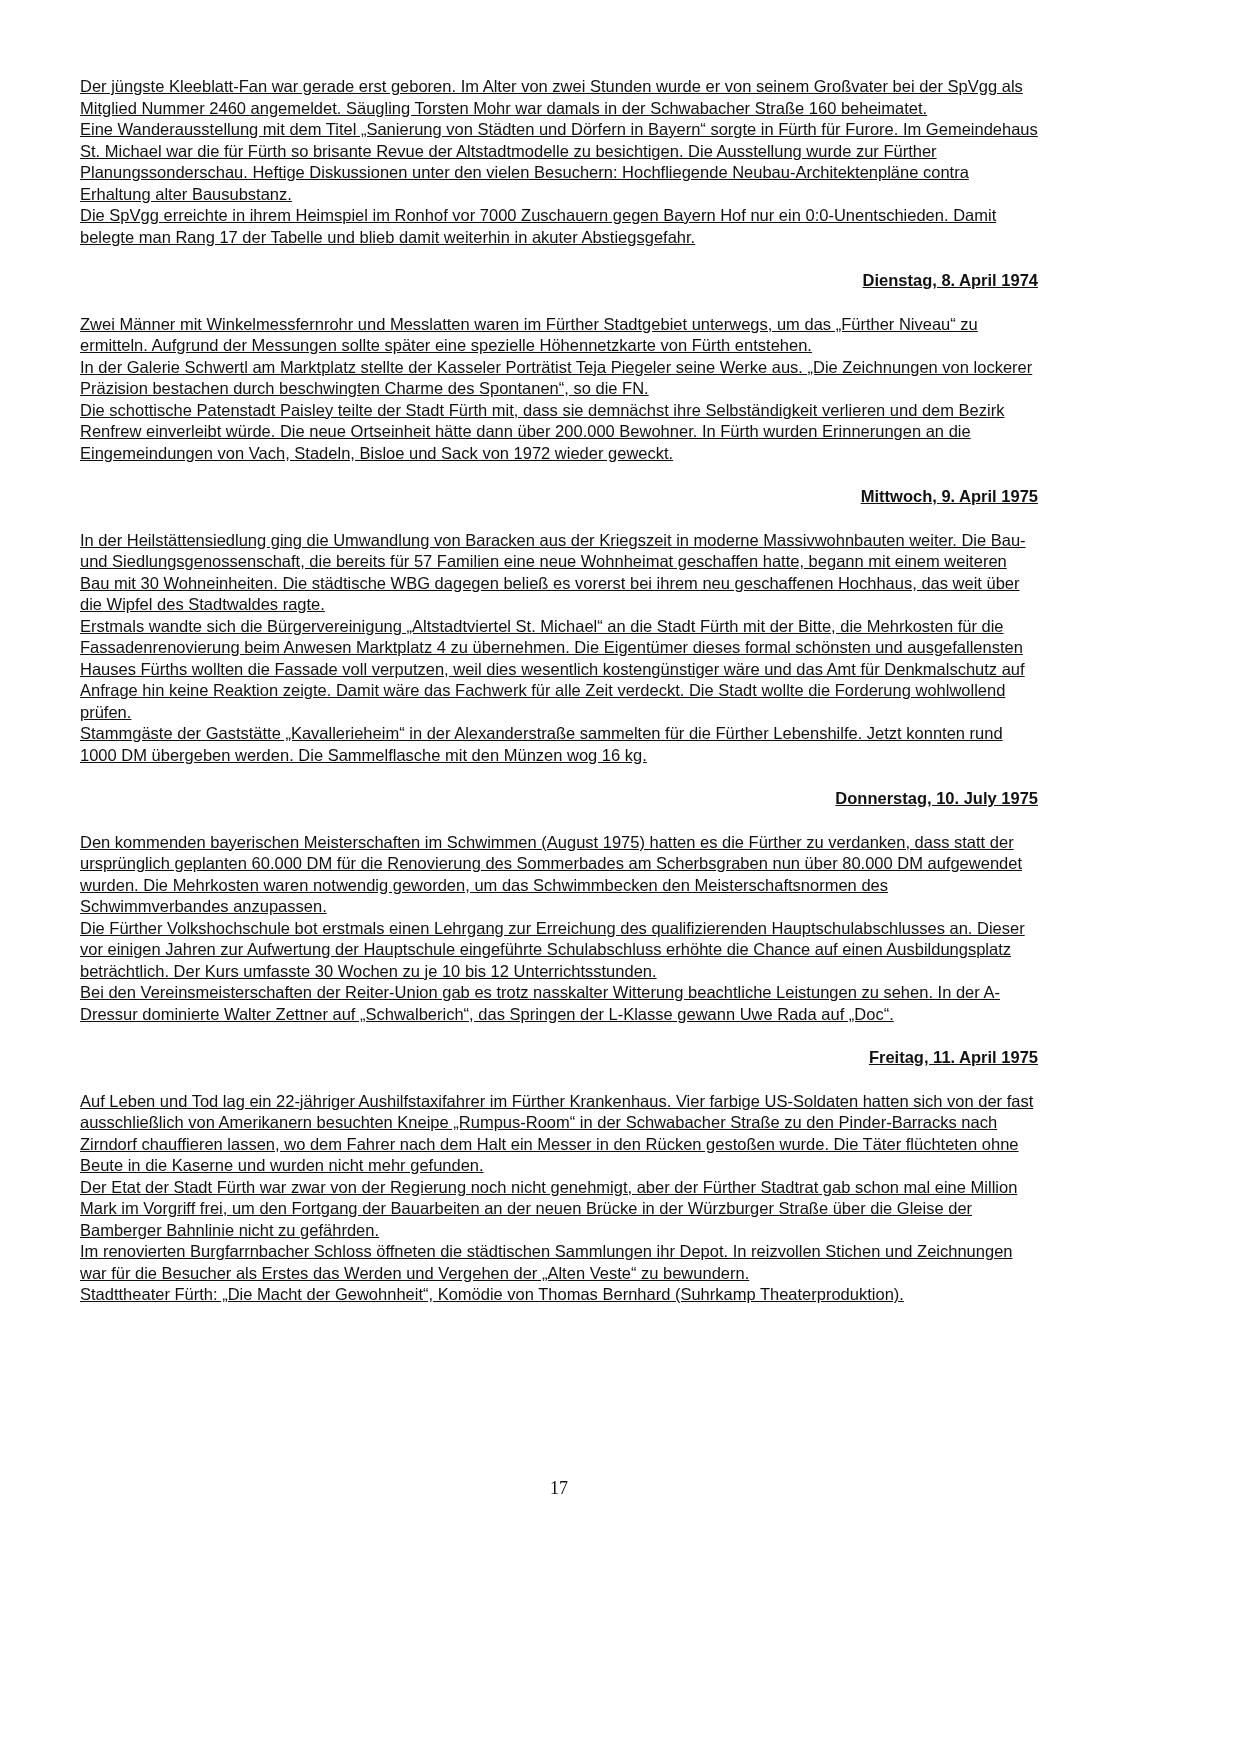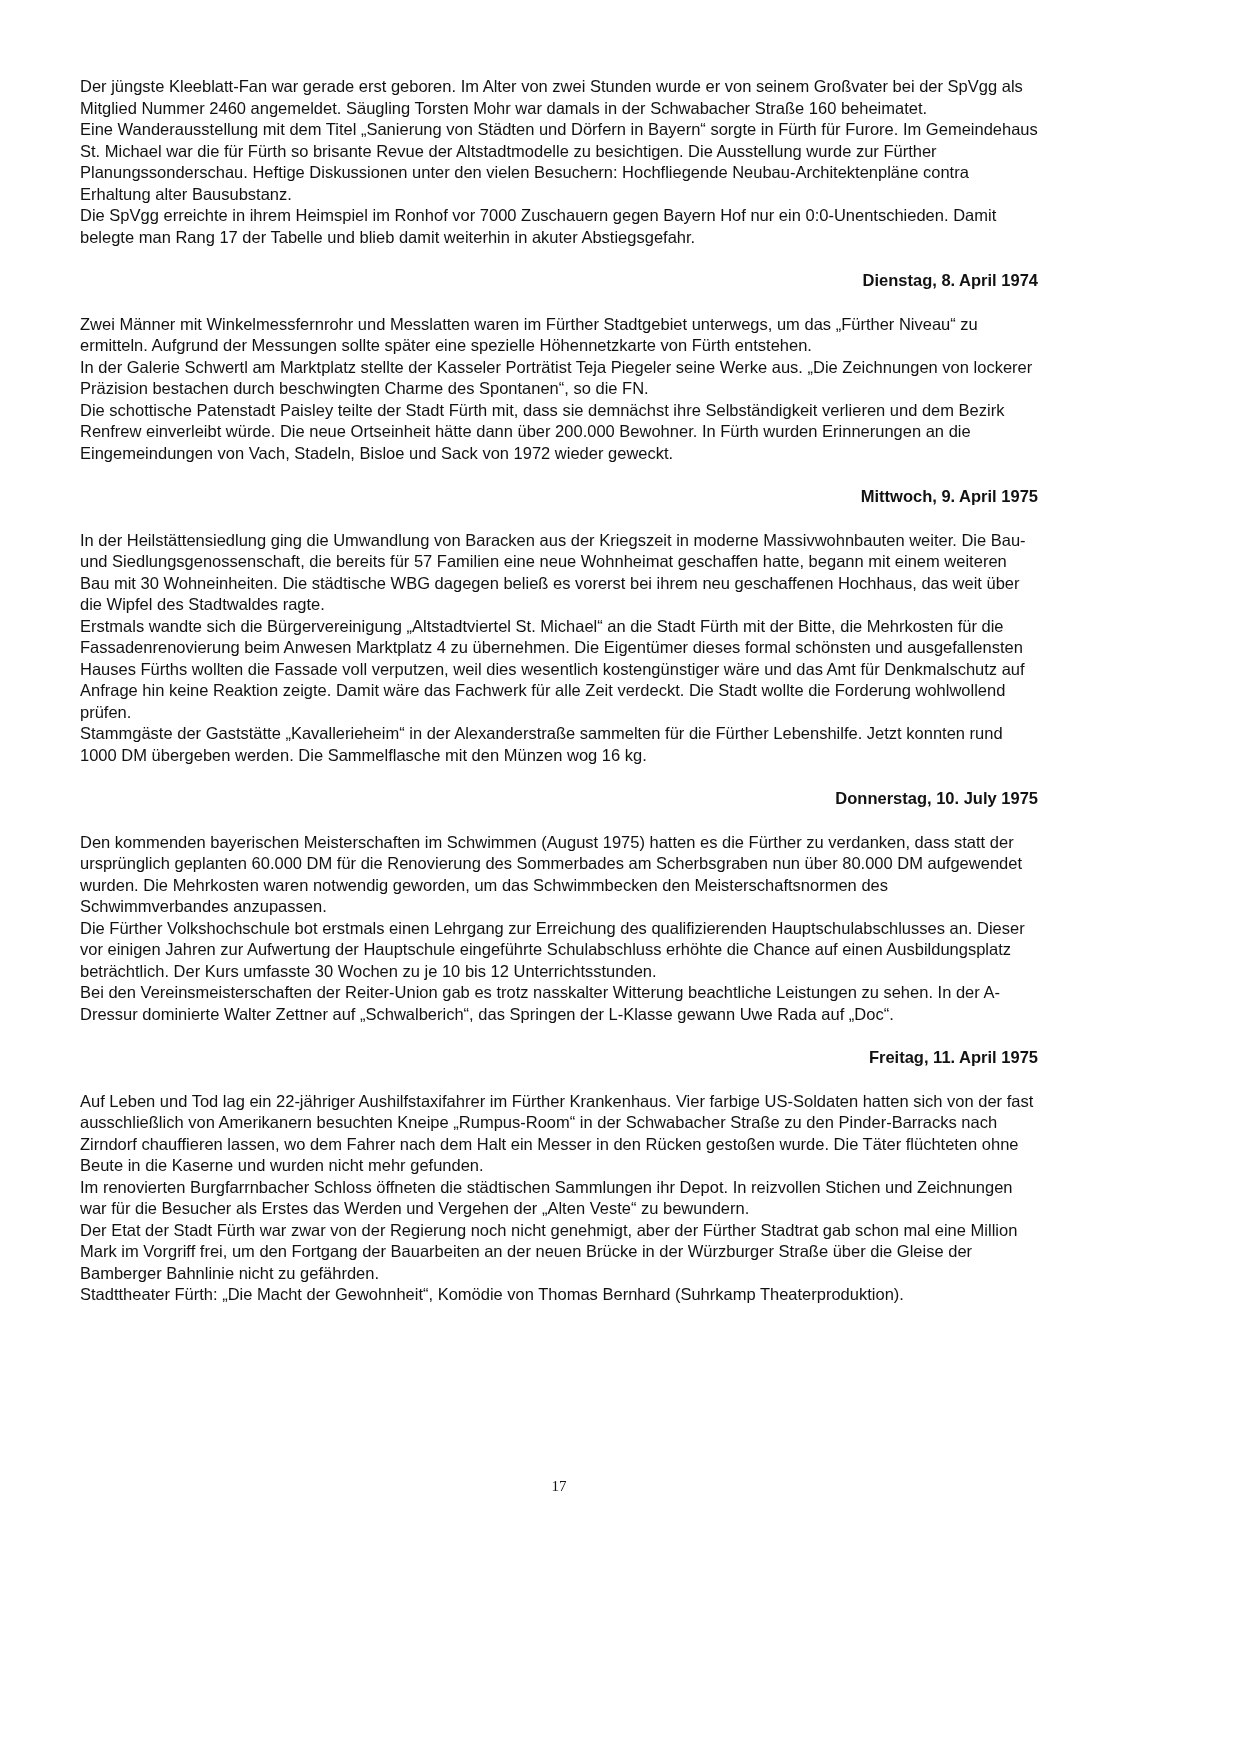--- a/index.html
+++ b/index.html
@@ -21,41 +21,42 @@
     background: #ffffff;
   }
   .content {
     position: absolute;
     top: 76px;
     left: 80px;
     width: 958px;
     font-size: 16.5px;
     line-height: 21.5px;
     text-align: left;
+    text-decoration: underline;
   }
   p.block {
     margin: 0;
     padding: 0;
   }
   h2.heading {
     font-size: 16.5px;
     line-height: 21.5px;
     font-weight: bold;
     margin: 22px 0 22px 0;
     padding: 0;
     text-align: right;
   }
   .page-number {
     position: absolute;
     top: 1478px;
     left: 80px;
     width: 958px;
     text-align: center;
     font-family: "Liberation Serif", serif;
-    font-size: 15px;
+    font-size: 18px;
     color: #121212;
   }
 </style>
 </head>
 <body>
 
 <div class="page">
   <div class="content">
     <p class="block">Der jüngste Kleeblatt-Fan war gerade erst geboren. Im Alter von zwei Stunden wurde er von seinem Großvater bei der SpVgg als Mitglied Nummer 2460 angemeldet. Säugling Torsten Mohr war damals in der Schwabacher Straße 160 beheimatet.</p>
     <p class="block">Eine Wanderausstellung mit dem Titel „Sanierung von Städten und Dörfern in Bayern“ sorgte in Fürth für Furore. Im Gemeindehaus St. Michael war die für Fürth so brisante Revue der Altstadtmodelle zu besichtigen. Die Ausstellung wurde zur Fürther Planungssonderschau. Heftige Diskussionen unter den vielen Besuchern: Hochfliegende Neubau-Architektenpläne contra Erhaltung alter Bausubstanz.</p>
@@ -75,19 +76,19 @@
 
     <h2 class="heading">Donnerstag, 10. July 1975</h2>
 
     <p class="block">Den kommenden bayerischen Meisterschaften im Schwimmen (August 1975) hatten es die Fürther zu verdanken, dass statt der ursprünglich geplanten 60.000 DM für die Renovierung des Sommerbades am Scherbsgraben nun über 80.000 DM aufgewendet wurden. Die Mehrkosten waren notwendig geworden, um das Schwimmbecken den Meisterschaftsnormen des Schwimmverbandes anzupassen.</p>
     <p class="block">Die Fürther Volkshochschule bot erstmals einen Lehrgang zur Erreichung des qualifizierenden Hauptschulabschlusses an. Dieser vor einigen Jahren zur Aufwertung der Hauptschule eingeführte Schulabschluss erhöhte die Chance auf einen Ausbildungsplatz beträchtlich. Der Kurs umfasste 30 Wochen zu je 10 bis 12 Unterrichtsstunden.</p>
     <p class="block">Bei den Vereinsmeisterschaften der Reiter-Union gab es trotz nasskalter Witterung beachtliche Leistungen zu sehen. In der A-Dressur dominierte Walter Zettner auf „Schwalberich“, das Springen der L-Klasse gewann Uwe Rada auf „Doc“.</p>
 
     <h2 class="heading">Freitag, 11. April 1975</h2>
 
     <p class="block">Auf Leben und Tod lag ein 22-jähriger Aushilfstaxifahrer im Fürther Krankenhaus. Vier farbige US-Soldaten hatten sich von der fast ausschließlich von Amerikanern besuchten Kneipe „Rumpus-Room“ in der Schwabacher Straße zu den Pinder-Barracks nach Zirndorf chauffieren lassen, wo dem Fahrer nach dem Halt ein Messer in den Rücken gestoßen wurde. Die Täter flüchteten ohne Beute in die Kaserne und wurden nicht mehr gefunden.</p>
+    <p class="block">Der Etat der Stadt Fürth war zwar von der Regierung noch nicht genehmigt, aber der Fürther Stadtrat gab schon mal eine Million Mark im Vorgriff frei, um den Fortgang der Bauarbeiten an der neuen Brücke in der Würzburger Straße über die Gleise der Bamberger Bahnlinie nicht zu gefährden.</p>
     <p class="block">Im renovierten Burgfarrnbacher Schloss öffneten die städtischen Sammlungen ihr Depot. In reizvollen Stichen und Zeichnungen war für die Besucher als Erstes das Werden und Vergehen der „Alten Veste“ zu bewundern.</p>
-    <p class="block">Der Etat der Stadt Fürth war zwar von der Regierung noch nicht genehmigt, aber der Fürther Stadtrat gab schon mal eine Million Mark im Vorgriff frei, um den Fortgang der Bauarbeiten an der neuen Brücke in der Würzburger Straße über die Gleise der Bamberger Bahnlinie nicht zu gefährden.</p>
     <p class="block">Stadttheater Fürth: „Die Macht der Gewohnheit“, Komödie von Thomas Bernhard (Suhrkamp Theaterproduktion).</p>
   </div>
 
   <div class="page-number">17</div>
 </div>
 
 </body></html>

